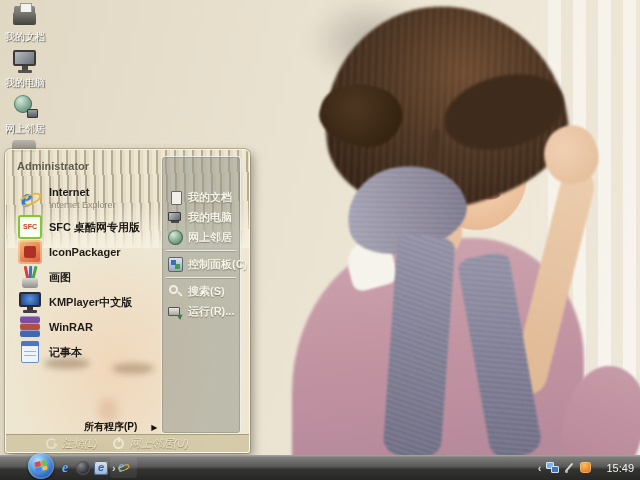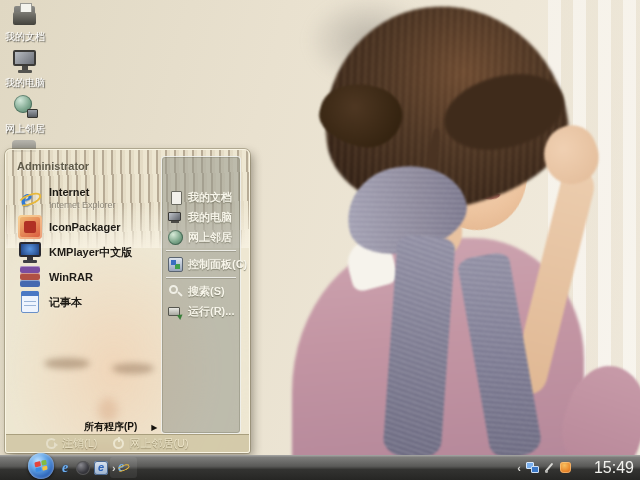--- a/index.html
+++ b/index.html
@@ -166,21 +166,21 @@
   .ric-connect { border-radius:50%; background:radial-gradient(circle at 35% 30%,#cfe2f0,#6e98c0 55%,#3a628e); box-shadow:inset 0 0 0 1px rgba(30,55,90,.55); }
   .ric-search .lens { position:absolute; left:1px; top:1px; width:9px; height:9px; border:2px solid #f0efe6; border-radius:50%; }
   .ric-search .hdl { position:absolute; left:9px; top:9px; width:6px; height:2px; background:#f0efe6; border-radius:1px; transform:rotate(45deg); }
   .ric-run .win { position:absolute; left:0; top:3px; width:12px; height:9px; background:linear-gradient(#e8e8e2,#a8a8a0); border:1px solid #55554e; border-radius:1px; }
   .ric-run .ar { position:absolute; right:0; bottom:0; width:0; height:0; border-left:5px solid #3a7e3a; border-top:3px solid transparent; border-bottom:3px solid transparent; transform:rotate(-35deg); }
 
   .menu-footer { position:absolute; left:0; right:0; bottom:0; height:18px;
     background:rgba(208,198,164,.88); border-top:1px solid rgba(140,130,98,.6);
     border-radius:0 0 2px 2px; display:flex; align-items:center; gap:16px; padding-left:40px; }
   .fbtn { display:flex; align-items:center; gap:5px; cursor:pointer; }
-  .fbtn .txt { font-size:11px; color:#ece4c8; text-shadow:0 1px 1px rgba(90,78,45,.6); }
+  .fbtn .txt { font-size:11px; color:#ece4c8; text-shadow:0 1px 1px rgba(90,78,45,.6);font-style:italic; }
   .fic { width:11px; height:11px; position:relative; flex:none; }
   .fic-logoff { border:2px solid #e4dec8; border-radius:50%; border-right-color:transparent; }
   .fic-logoff:after { content:""; position:absolute; right:-3px; top:2px; width:0; height:0;
     border-left:4px solid #e4dec8; border-top:3px solid transparent; border-bottom:3px solid transparent; }
   .fic-power { border:2px solid #ece6d0; border-radius:50%; }
   .fic-power:after { content:""; position:absolute; left:2.5px; top:-3px; width:2px; height:5px; background:#ece6d0; }
 
   
   #taskbar { position:absolute; left:0; bottom:0; width:640px; height:25px; z-index:8;
     background:linear-gradient(180deg,#a8a8a6 0%,#7c7c7a 10%,#5a5a58 45%,#333331 58%,#262624 100%);
@@ -213,21 +213,21 @@
   .tray .chev { color:#d8d8d4; font-size:11px; font-weight:bold; cursor:pointer; }
   .ti { position:relative; cursor:pointer; }
   .ti-net { width:13px; height:11px; }
   .ti-net .m1 { position:absolute; left:0; top:0; width:8px; height:7px; background:#7ab0ee; border:1px solid #d8e8fa; border-radius:1px; }
   .ti-net .m2 { position:absolute; left:5px; top:4px; width:8px; height:7px; background:#3a78c8; border:1px solid #cfe0f4; border-radius:1px; }
   .ti-ime { width:11px; height:11px; }
   .ti-ime .pen { position:absolute; left:4px; top:0; width:2px; height:11px; background:#d8d8d4; transform:rotate(40deg); border-radius:1px; }
   .ti-ime .dot { position:absolute; left:1px; top:8px; width:3px; height:3px; background:#b8b8b4; border-radius:50%; }
   .ti-alert { width:11px; height:11px; border-radius:3px 3px 4px 4px;
     background:radial-gradient(circle at 40% 30%,#f8c060,#e8862a 60%,#c05a14); box-shadow:inset 0 0 0 1px rgba(255,220,160,.5); }
-  .clock { font-size:16px; color:#f2f2ee; margin-left:18px; cursor:default; }
+  .clock { font-size:11px; color:#f2f2ee; margin-left:10px; cursor:default; }
 </style>
 </head>
 <body>
 
 <div id="desktop">
 
   <div class="abs wp-stripes"></div>
   <div class="abs wp-smudge"></div>
   <div class="abs wp-sweater"></div>
   <div class="abs wp-tank"></div>
@@ -299,22 +299,37 @@
     <div class="left-col">
       <div class="litem tall">
         <span class="lic ic-ie">
             <span class="e">e</span>
             <span class="orbit"></span>
           </span>
         <span class="txt"><span>Internet</span><br>
           <span class="sub">Internet Explorer</span></span>
       </div>
       <div class="litem">
+        <span class="lic ic-sfc">
+            <span>SFC</span>
+          </span>
+        <span class="txt">SFC 桌酷网专用版</span>
+      </div>
+      <div class="litem">
         <span class="lic ic-ipk"></span>
         <span class="txt">IconPackager</span>
+      </div>
+      <div class="litem">
+        <span class="lic ic-paint">
+            <span class="p1"></span>
+            <span class="p2"></span>
+            <span class="p3"></span>
+            <span class="cup"></span>
+          </span>
+        <span class="txt">画图</span>
       </div>
       <div class="litem">
         <span class="lic ic-km">
             <span class="scr"></span>
             <span class="st"></span>
             <span class="bs"></span>
           </span>
         <span class="txt">KMPlayer中文版</span>
       </div>
       <div class="litem">

